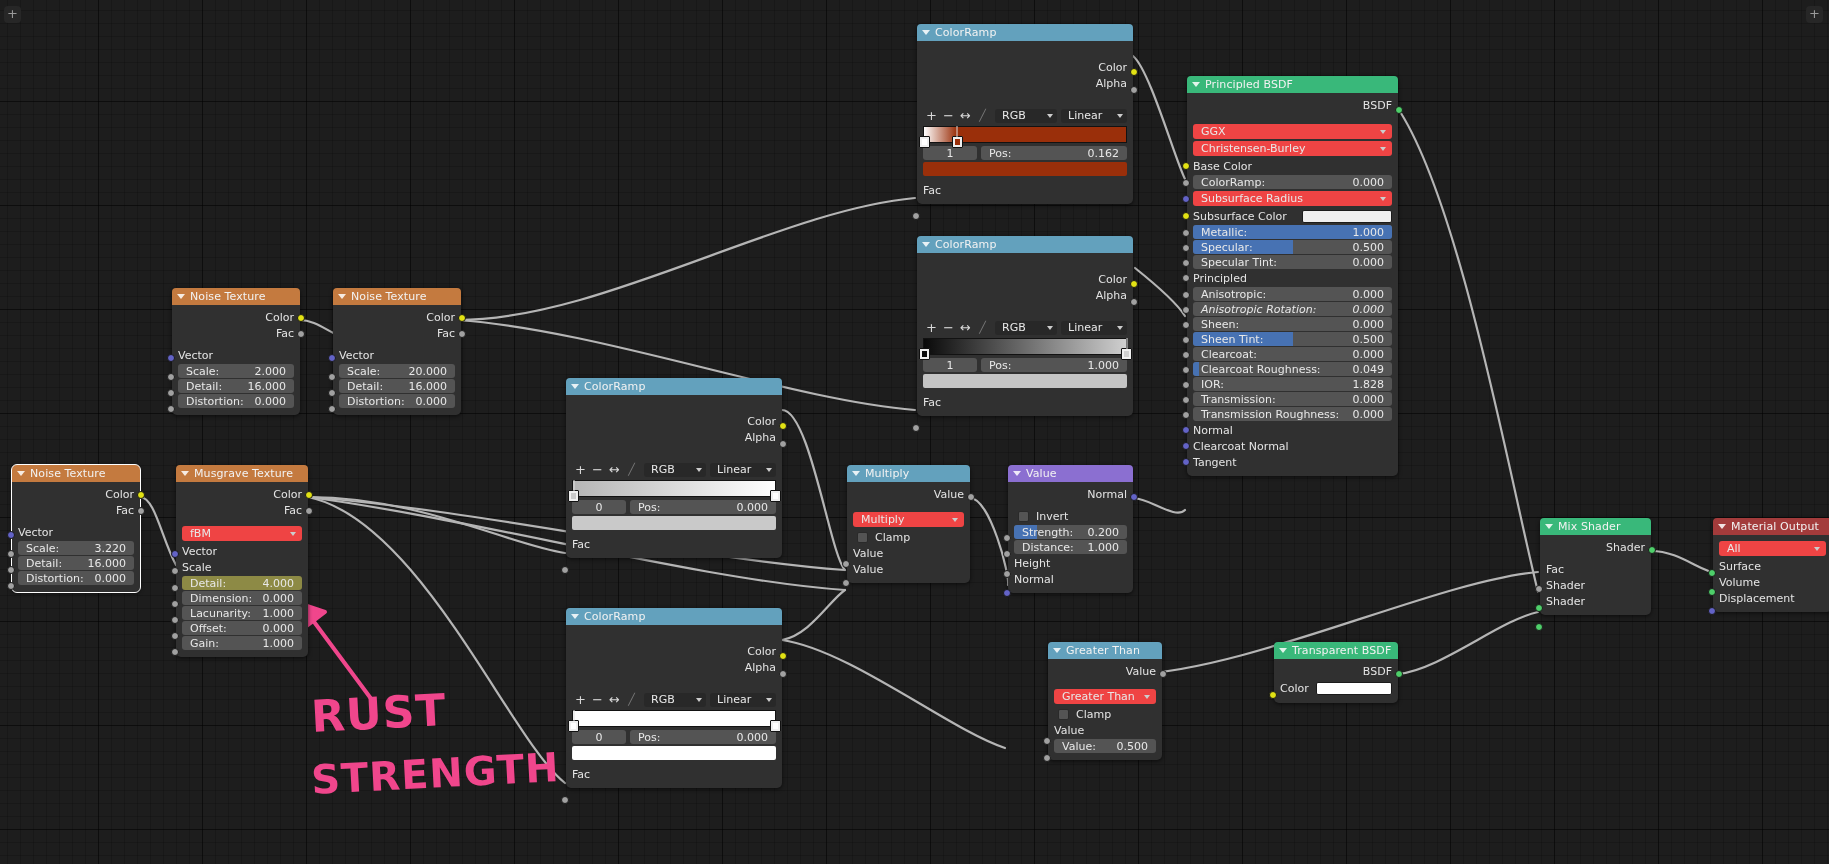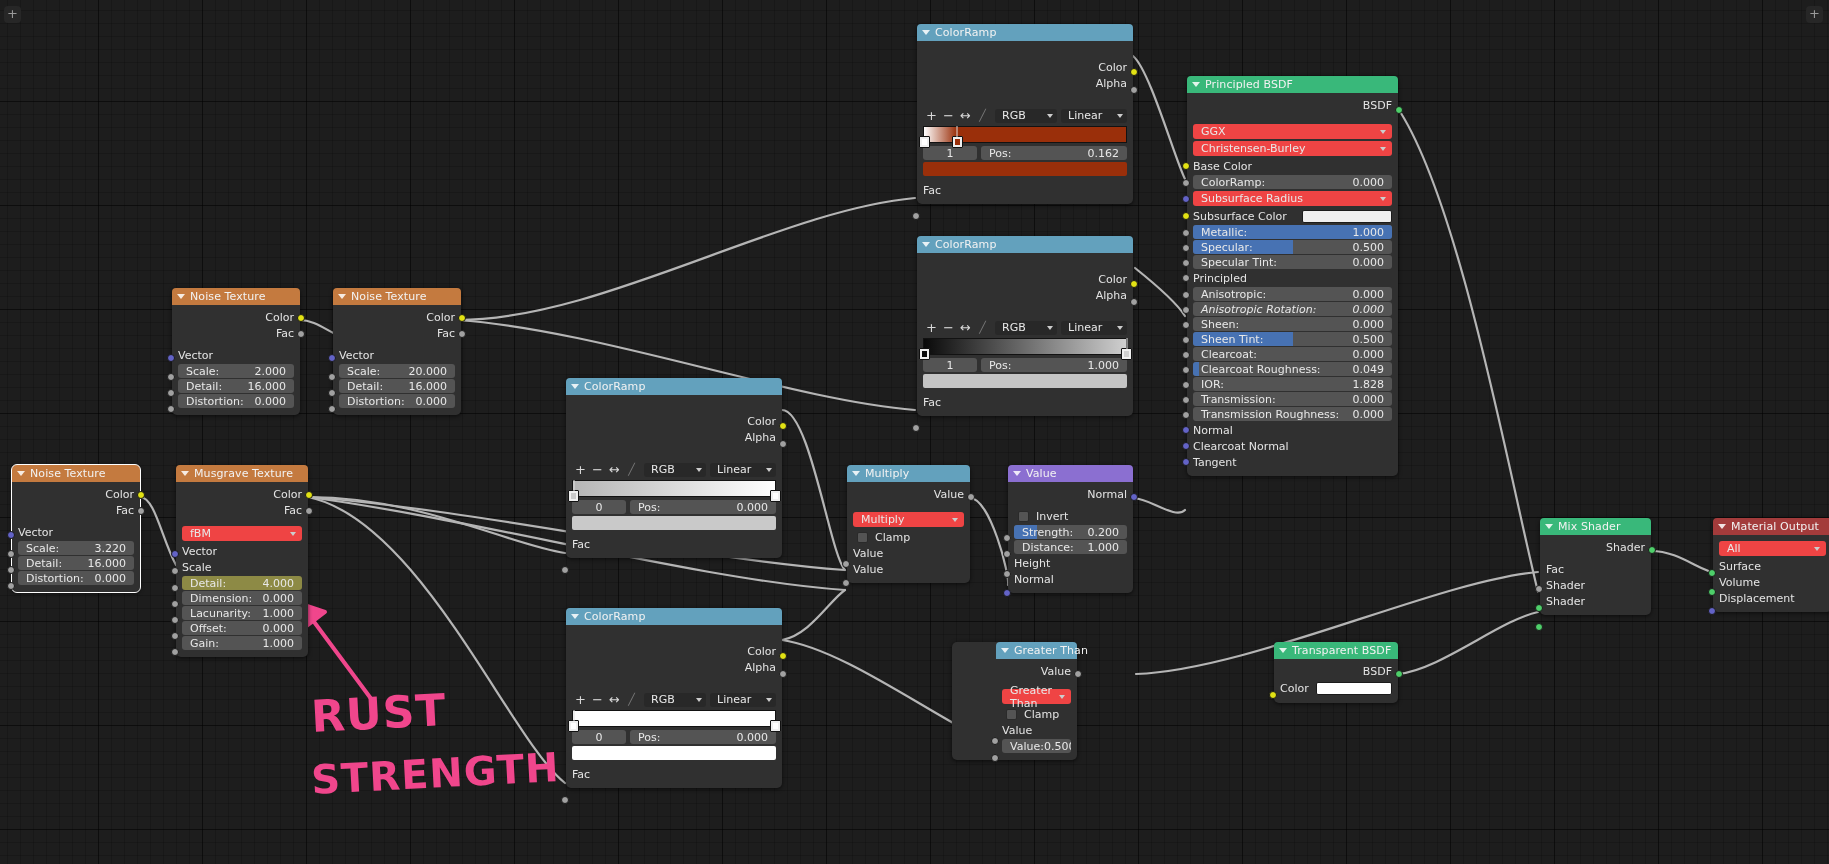--- a/index.html
+++ b/index.html
@@ -775,21 +775,21 @@
       <div class="row">
           <span>Height</span>
         </div>
       <div class="sock sock-purple" style="left:-5px; top:107px;"></div>
       <div class="row">
           <span>Normal</span>
         </div>
     </div>
   </div>
 
-  <div class="node" style="left:952px; top:642px; width:125px;padding-left:44px;">
+  <div class="node" style="left:1048px; top:642px; width:114px;">
     <div class="node-header hdr-conv">
       <span class="tri"></span>
       <span>Greater Than</span>
     </div>
     <div class="node-body">
       <div class="sock sock-gray" style="right:-5px; top:11px;"></div>
       <div class="row out">
           <span>Value</span>
         </div>
       <div class="spacer" style="height:8px;"></div>

